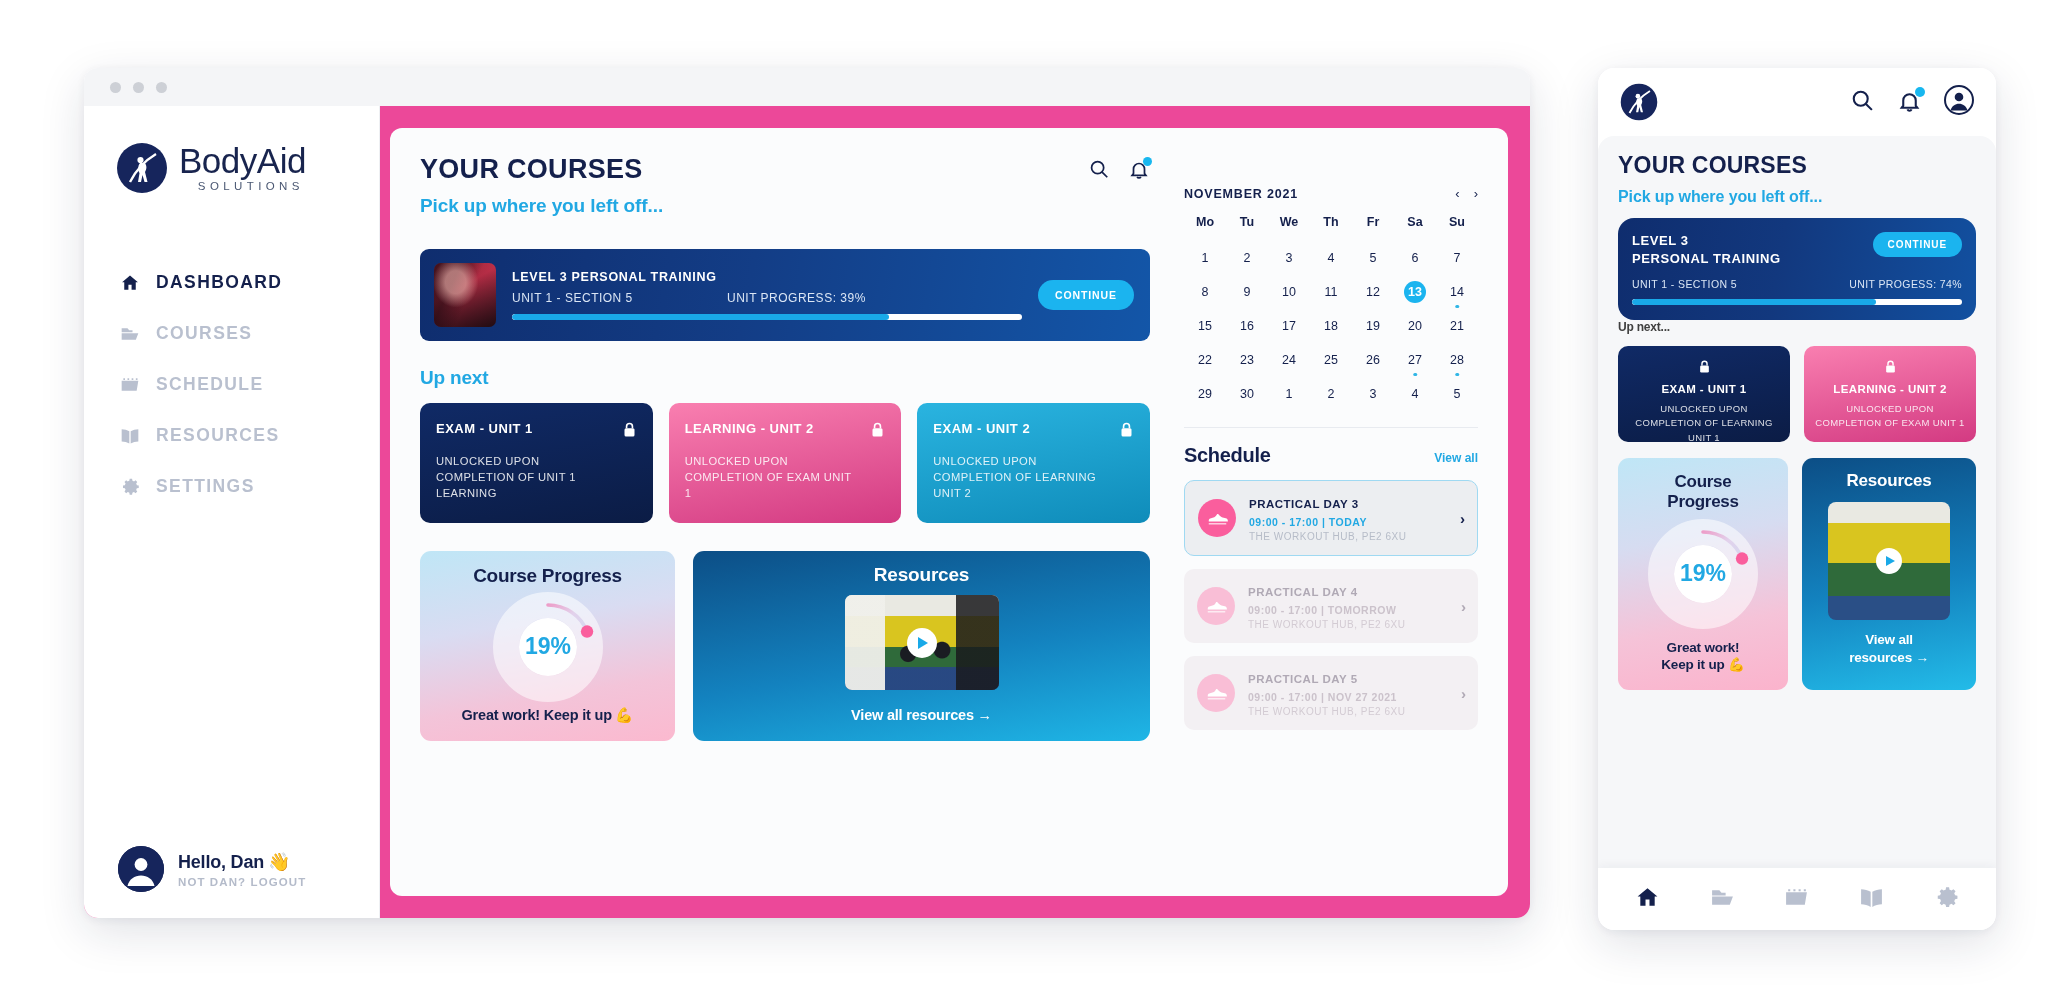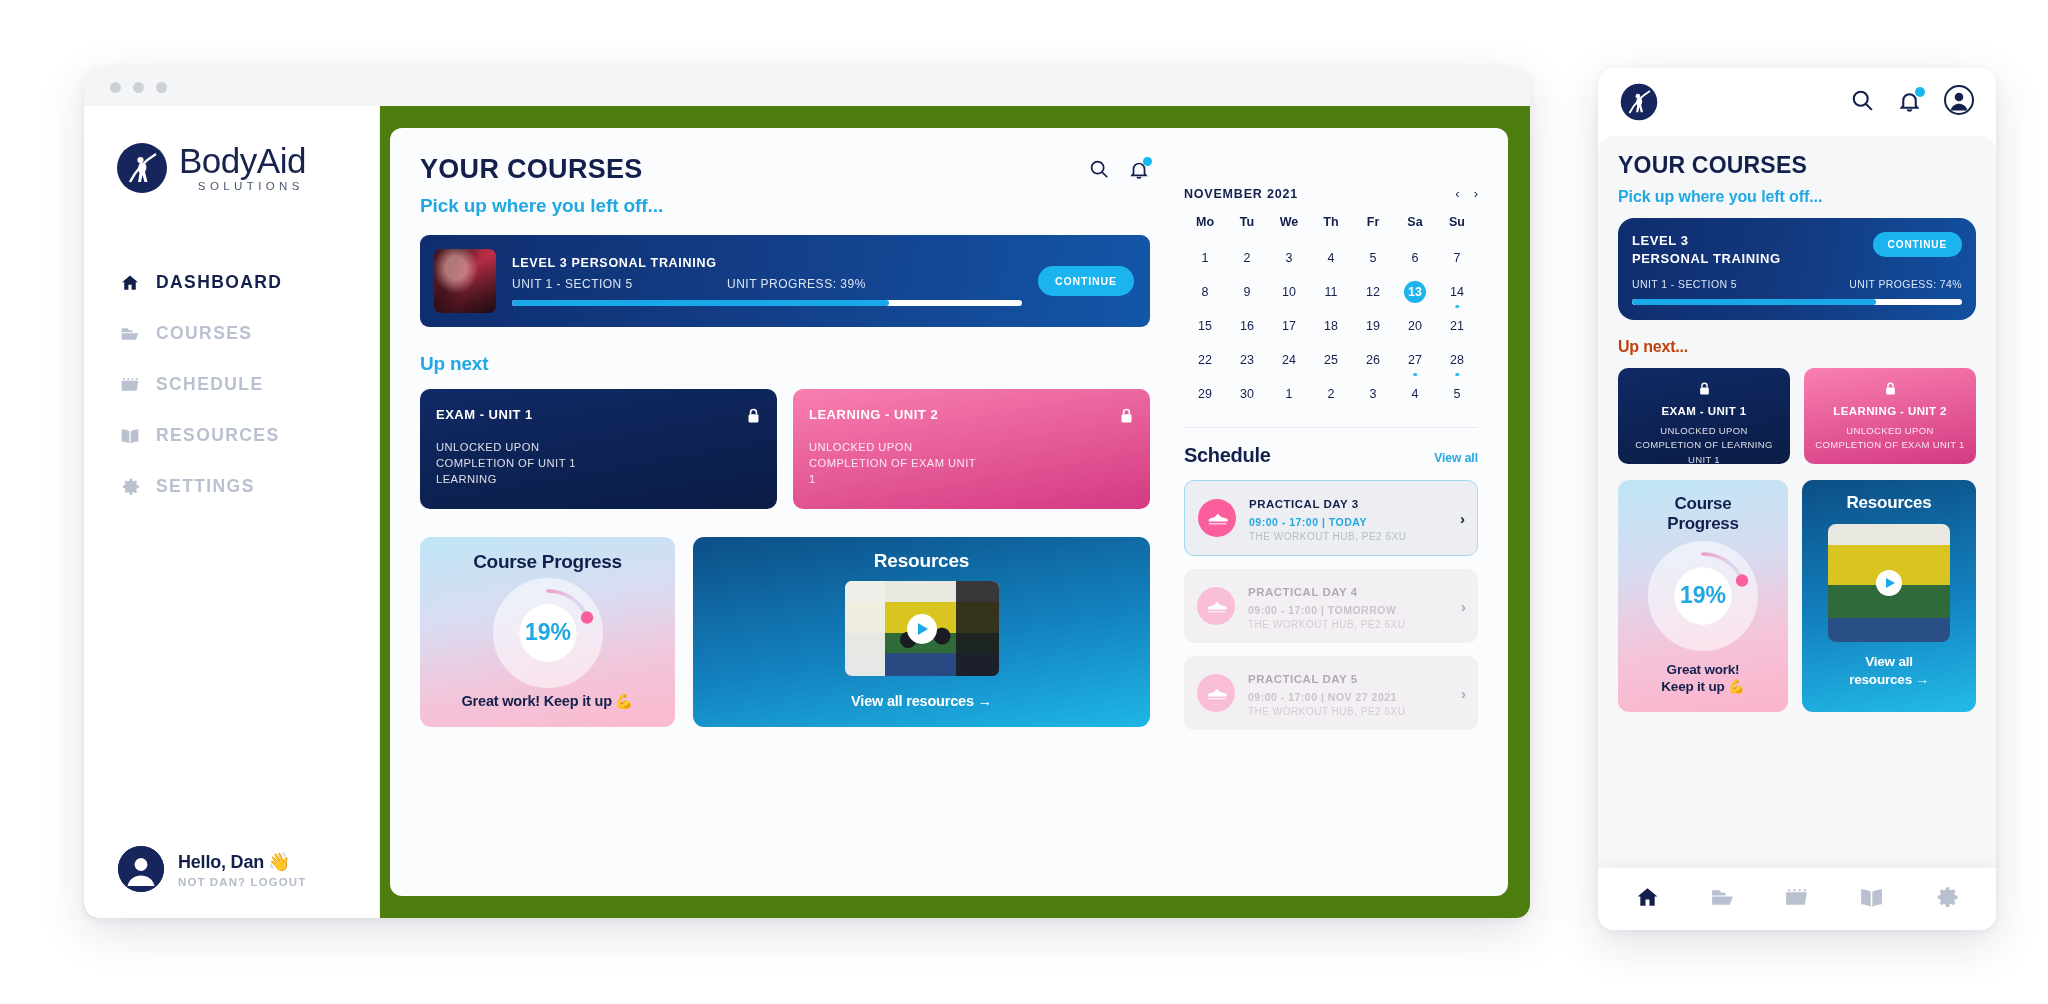--- a/index.html
+++ b/index.html
@@ -19,21 +19,21 @@
     border-radius: 14px;
     box-shadow: 0 14px 46px rgba(20,30,60,0.13), 0 2px 8px rgba(20,30,60,0.06);
     overflow: hidden;
   }
   .titlebar {
     height: 38px; background: #f4f5f7; display: flex; align-items: center;
     padding-left: 26px; gap: 12px;
   }
   .dot { width: 11px; height: 11px; border-radius: 50%; background: #cdd0d6; }
 
-  .win-body { display: flex; height: calc(100% - 38px); background: #4d7c0f; }
+  .win-body { display: flex; height: calc(100% - 38px); background: #ec4899; }
 
   
   .sidebar {
     width: 296px; flex: 0 0 296px; background: #ffffff;
     border-right: 1px solid #eef0f3;
     display: flex; flex-direction: column;
     padding: 36px 0 26px 0;
     position: relative;
   }
   .logo-wrap { padding: 0 0 0 32px; display: flex; align-items: center; gap: 11px; }
@@ -77,21 +77,21 @@
   .page-title { font-size: 27px; font-weight: 800; color: #14204c; letter-spacing: 0.3px; }
   .sub-title { font-size: 19px; font-weight: 700; color: #21a8e3; margin-top: 10px; letter-spacing: -0.1px; }
   .head-icons { display: flex; align-items: center; gap: 18px; padding-top: 4px; }
   .hicon { cursor: pointer; position: relative; }
   .hicon svg { width: 22px; height: 22px; stroke: #14204c; fill: none; stroke-width: 1.9; }
   .bell-dot { position: absolute; top: -1px; right: -2px; width: 9px; height: 9px;
               border-radius: 50%; background: #18b7ef; }
 
   
   .continue-card {
-    margin-top: 18px; height: 92px; border-radius: 9px;
+    margin-top: 32px; height: 92px; border-radius: 9px;
     background: linear-gradient(100deg,#0f2d6e 0%, #133d86 45%, #1356a8 100%);
     display: flex; align-items: center; padding: 0 16px 0 14px; gap: 16px;
     overflow: hidden;
   }
   .course-thumb {
     width: 62px; height: 64px; flex: 0 0 62px; border-radius: 7px; overflow: hidden;
     background: linear-gradient(150deg,#7d1f2e,#c2304a 40%,#3b1520 100%);
     position: relative;
   }
   .course-thumb::after{
@@ -234,21 +234,21 @@
     background: linear-gradient(100deg,#0f2d6e 0%, #12387e 45%, #1250a0 100%);
   }
   .m-cont-r1 { display: flex; align-items: flex-start; justify-content: space-between; gap: 10px; }
   .m-cont-title { font-size: 13px; font-weight: 700; color: #fff; letter-spacing: 0.6px; line-height: 1.35; }
   .m-btn { background: #1bb4ef; border: none; color: #fff; border-radius: 14px;
            font-size: 10px; font-weight: 700; letter-spacing: 0.9px; padding: 7px 15px; cursor: pointer;
            font-family: "Liberation Sans", sans-serif; white-space: nowrap; }
   .m-cont-r2 { display: flex; justify-content: space-between; margin-top: 11px; }
   .m-cont-r2 span { font-size: 10.5px; color: #dbe6f5; letter-spacing: 0.4px; }
 
-  .m-upnext { font-size: 16px; font-weight: 800; color: #c2410c; margin-top: 18px; letter-spacing: -0.2px; }
+  .m-upnext { font-size: 12px; font-weight: 800; color: #404040; margin-top: 0; letter-spacing: -0.2px; }
   .m-un-row { display: flex; gap: 14px; margin-top: 12px; }
   .m-un { flex: 1; border-radius: 10px; padding: 13px 10px 14px 10px; text-align: center; height: 96px; }
   .m-un .lk svg { width: 13px; height: 15px; fill: #fff; }
   .m-un-t { font-size: 11.5px; font-weight: 700; color: #fff; letter-spacing: 0.4px; margin-top: 5px; }
   .m-un-d { font-size: 9.5px; line-height: 1.5; letter-spacing: 0.35px; color: rgba(255,255,255,.85); margin-top: 7px; }
 
   .m-bottom-row { display: flex; gap: 14px; margin-top: 16px; }
   .m-cp { flex: 1; border-radius: 11px; height: 232px; padding: 14px 8px; text-align: center;
           background: linear-gradient(170deg,#bfe6f6 0%, #d6dcf1 35%, #f5c3d8 70%, #fbb3cc 100%); }
   .m-cp-t { font-size: 17px; font-weight: 800; color: #14204c; line-height: 1.18; letter-spacing: -0.3px; }
@@ -431,20 +431,32 @@
                   <span class="un-lock">
                     <svg viewBox="0 0 24 26">
                         <path d="M6 11V8a6 6 0 1112 0v3h-2.6V8a3.4 3.4 0 10-6.8 0v3z"></path>
                         <rect x="4" y="11" width="16" height="13" rx="2.4"></rect>
                       </svg>
                   </span>
                 </div>
                 <div class="un-desc">UNLOCKED UPON COMPLETION OF EXAM UNIT 1</div>
               </div>
 
+              <div class="un-card un-blue">
+                <div class="un-top">
+                  <span class="un-title">EXAM - UNIT 2</span>
+                  <span class="un-lock">
+                    <svg viewBox="0 0 24 26">
+                        <path d="M6 11V8a6 6 0 1112 0v3h-2.6V8a3.4 3.4 0 10-6.8 0v3z"></path>
+                        <rect x="4" y="11" width="16" height="13" rx="2.4"></rect>
+                      </svg>
+                  </span>
+                </div>
+                <div class="un-desc">UNLOCKED UPON COMPLETION OF LEARNING UNIT 2</div>
+              </div>
 
             </div>
 
             <div class="bottom-row">
 
               <div class="cp-card">
                 <div class="cp-title">Course Progress</div>
                 <div class="ring-wrap">
                   <svg width="112" height="112" viewBox="0 0 112 112">
                     <defs>

